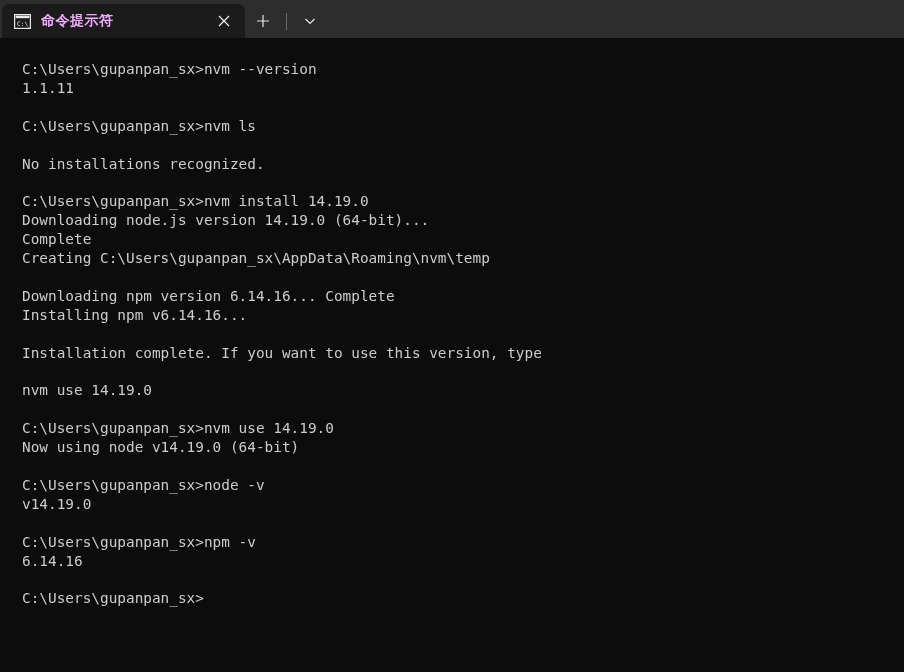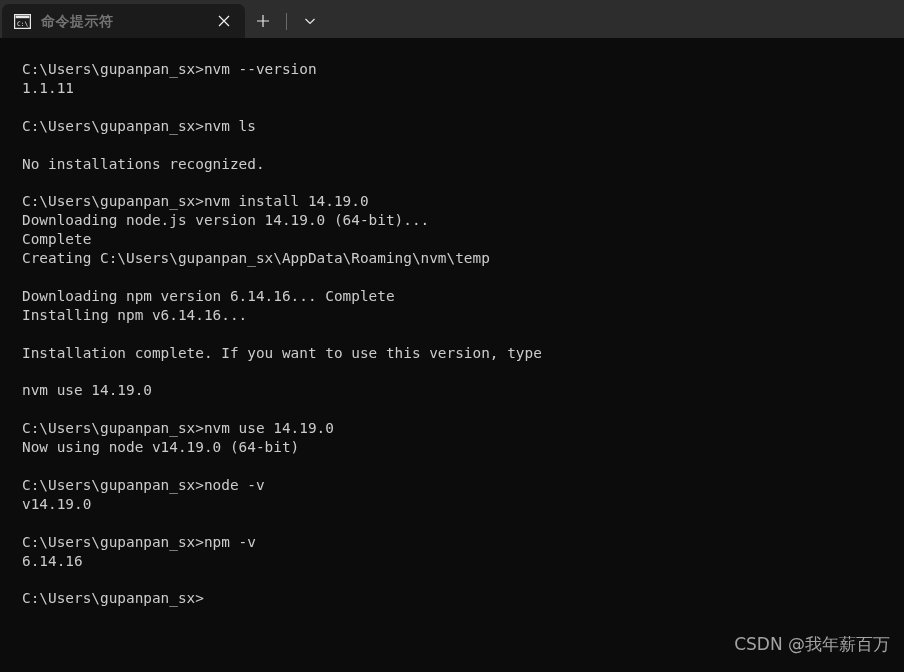--- a/index.html
+++ b/index.html
@@ -48,22 +48,22 @@
 
   .tab-icon {
     width: 17px;
     height: 15px;
     flex: 0 0 auto;
     margin-right: 10px;
     display: block;
   }
 
   .tab-title {
-    color: #737373;
-    font-family: Liberation Sans, sans-serif;
+    color: #f0abfc;
+    font-family: Liberation Serif, serif;
     font-size: 14px;
     line-height: 14px;
     font-weight: 700;
     letter-spacing: .5px;
     white-space: nowrap;
     overflow: hidden;
     flex: 1 1 auto;
   }
 
   .tab-close {
@@ -195,15 +195,14 @@
 
 C:\Users\gupanpan_sx&gt;node -v
 v14.19.0
 
 C:\Users\gupanpan_sx&gt;npm -v
 6.14.16
 
 C:\Users\gupanpan_sx&gt;</pre>
   </div>
 
-  <div class="watermark">CSDN @我年薪百万</div>
 
 </div>
 
 </body></html>

